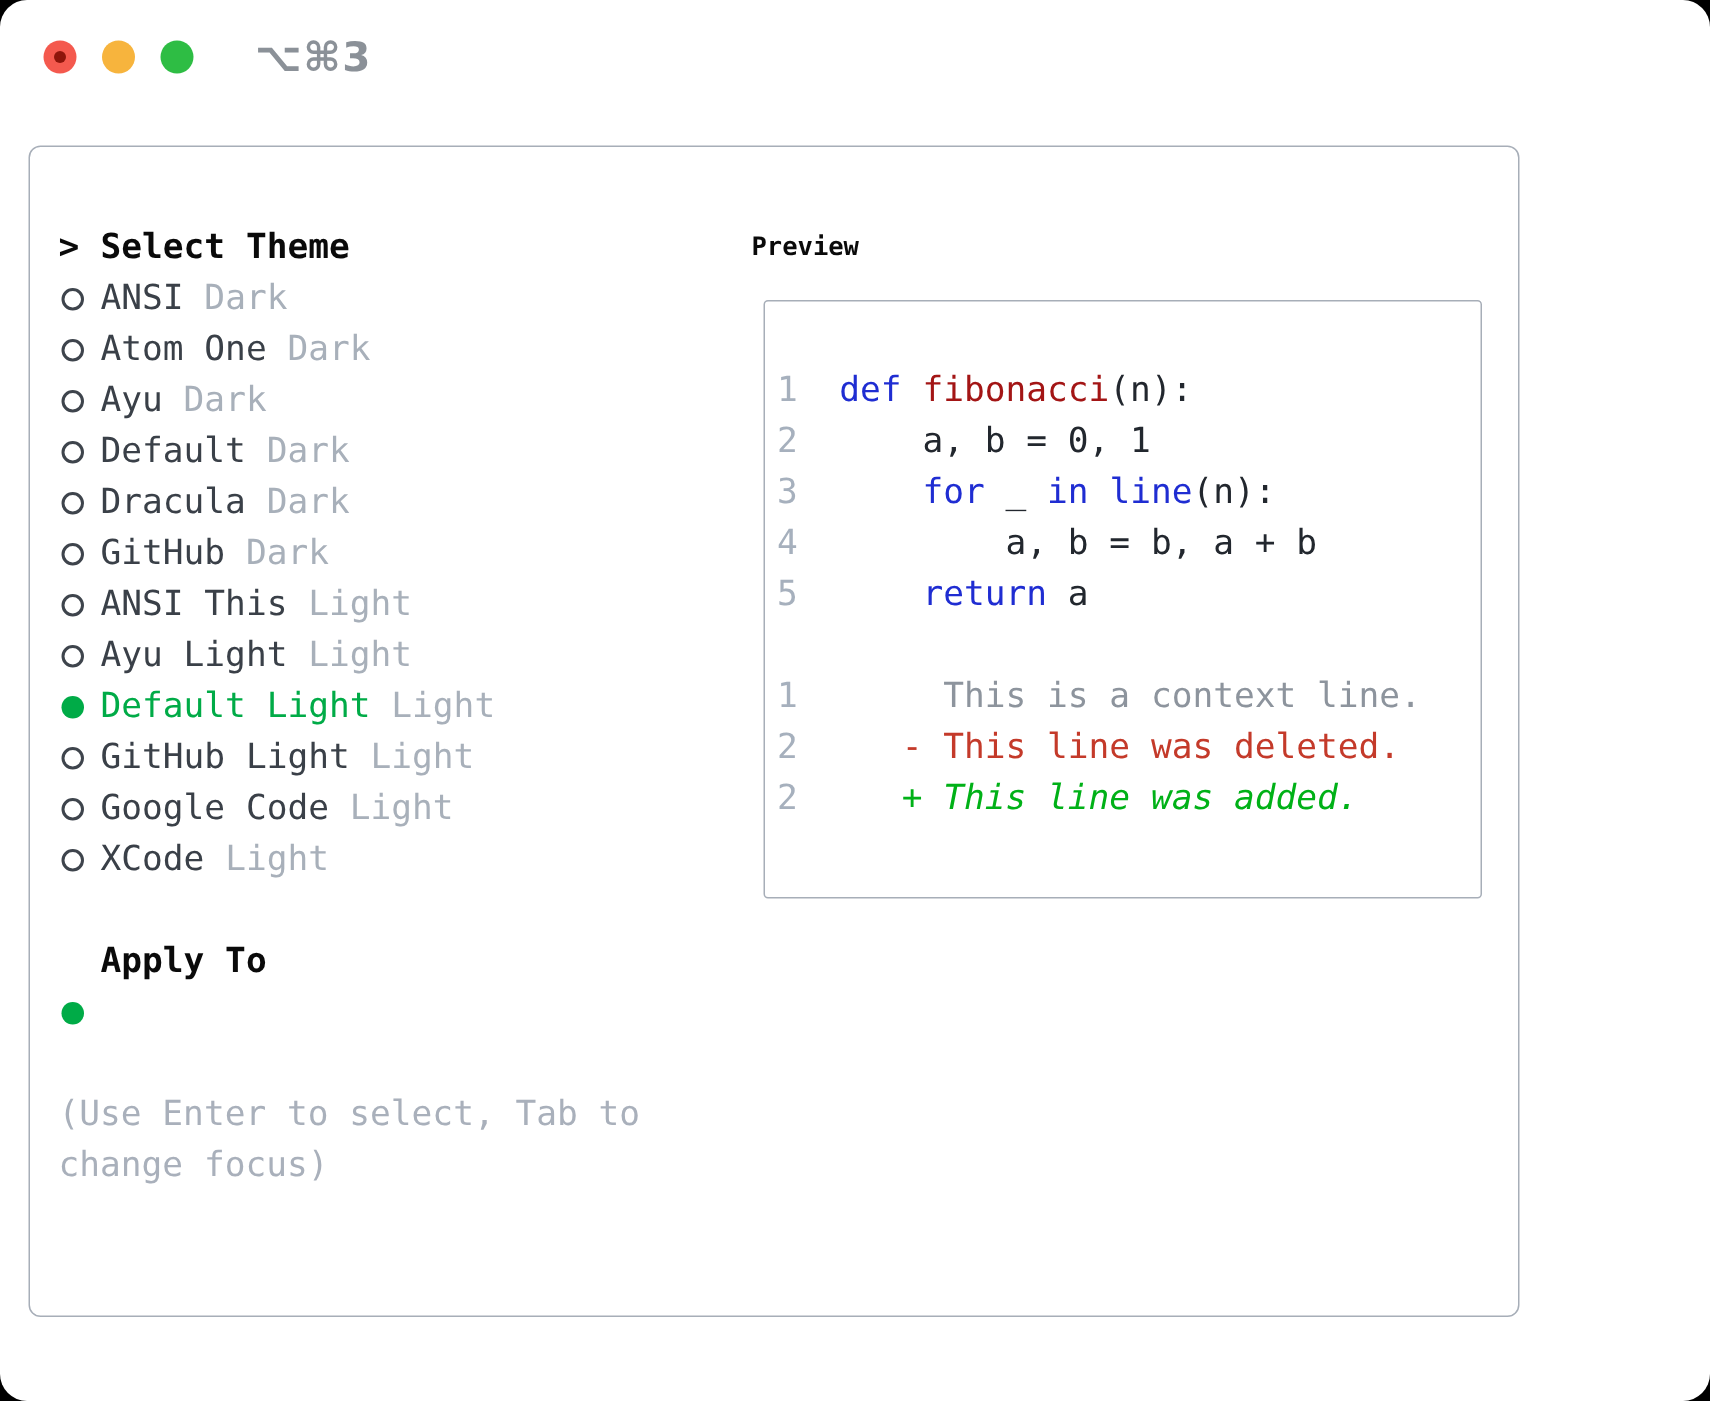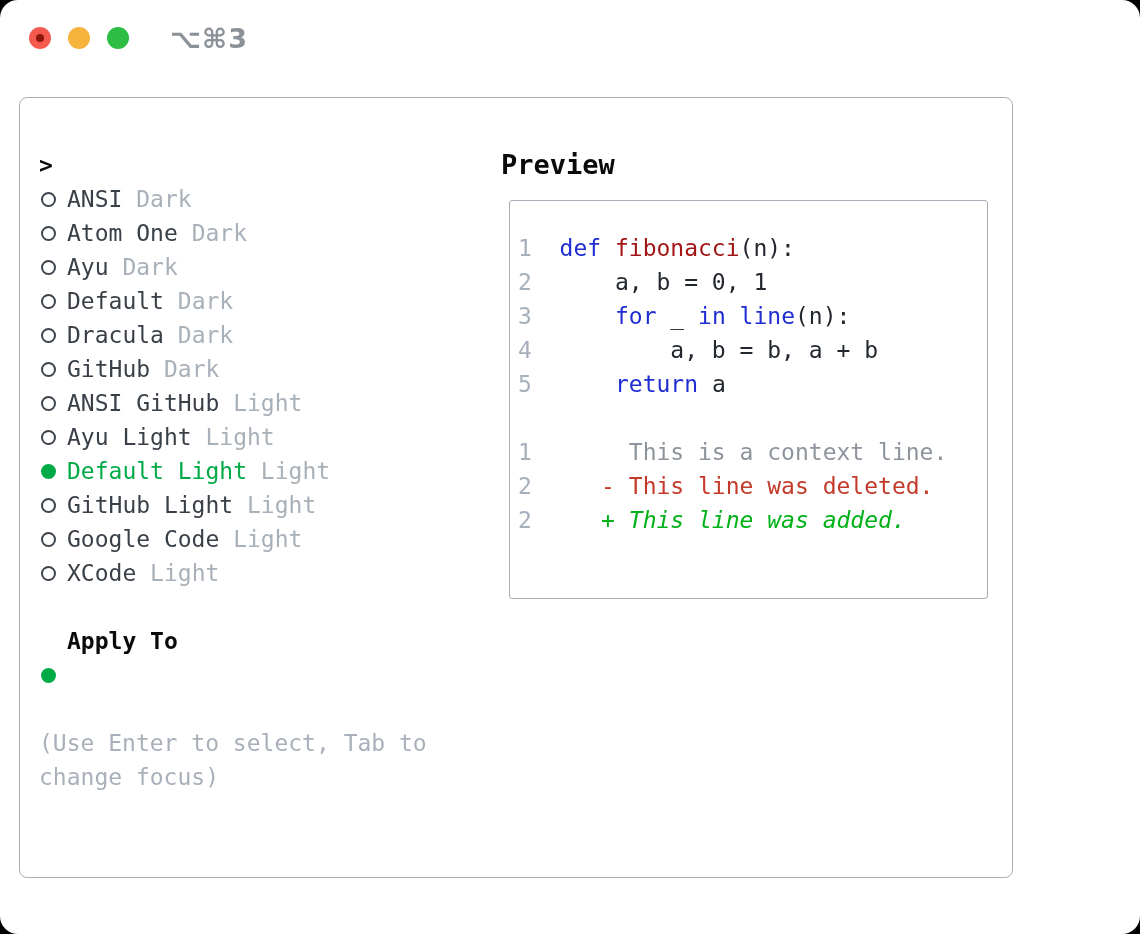--- a/index.html
+++ b/index.html
@@ -38,25 +38,25 @@
   .heading{color:var(--heading-black);font-weight:700;}
   .radio{width:15px;height:15px;border-radius:50%;border:2px solid var(--radio-ring);margin-left:2px;}
   .radio.sel{border:none;background:var(--selection-green);}
   .item-name{color:var(--item-text);}
   .item-name.sel{color:var(--selection-green);}
   .item-tag{color:var(--tag-gray);}
   .apply-section{margin-top:34px;text-align:center;}
   .help{margin-top:34px;text-align:center;}
   .help .row{color:var(--help-gray);}
   
-  .preview-title-row{height:34px;line-height:34px;font-size:27px;}
+  .preview-title-row{height:34px;line-height:34px;font-size:17px;}
   .preview-box{
     margin-top:18px;margin-left:8px;width:479px;height:399px;
     border:1.5px solid var(--border-gray);border-radius:3px;
-    padding:30px 0 0 8px;overflow:hidden;background:#fff;
+    padding:42px 0 0 8px;overflow:hidden;background:#fff;
   }
   .code-line{height:34px;line-height:34px;font-size:23px;white-space:pre;}
   .c-ln{color:var(--line-number-gray);}
   .c-kw{color:var(--keyword-blue);}
   .c-fn{color:var(--function-red);}
   .c-pl{color:var(--code-text);}
   .c-ctx{color:var(--context-gray);}
   .c-del{color:var(--diff-deleted-red);margin-top:12px;}
   .c-add{color:var(--diff-added-green);font-style:italic;}
 </style>
@@ -70,30 +70,31 @@
     <span class="light light-yellow"></span>
     <span class="light light-green"></span>
     <span class="shortcut">⌥⌘3</span>
   </div>
 
   <div class="main-box">
 
     <div class="left-col">
       <div class="row">
         <span class="marker"><span class="chev">&gt;</span></span>
+        <span class="heading">Select Theme</span>
       </div>
 
       <div id="theme-list">
           <div class="row"><span class="marker"><span class="radio"></span></span><span class="item-name">ANSI</span><span class="item-tag"> Dark</span></div>
           <div class="row"><span class="marker"><span class="radio"></span></span><span class="item-name">Atom One</span><span class="item-tag"> Dark</span></div>
           <div class="row"><span class="marker"><span class="radio"></span></span><span class="item-name">Ayu</span><span class="item-tag"> Dark</span></div>
           <div class="row"><span class="marker"><span class="radio"></span></span><span class="item-name">Default</span><span class="item-tag"> Dark</span></div>
           <div class="row"><span class="marker"><span class="radio"></span></span><span class="item-name">Dracula</span><span class="item-tag"> Dark</span></div>
           <div class="row"><span class="marker"><span class="radio"></span></span><span class="item-name">GitHub</span><span class="item-tag"> Dark</span></div>
-          <div class="row"><span class="marker"><span class="radio"></span></span><span class="item-name">ANSI GitHub</span><span class="item-tag"> Light</span></div>
+          <div class="row"><span class="marker"><span class="radio"></span></span><span class="item-name">ANSI This</span><span class="item-tag"> Light</span></div>
           <div class="row"><span class="marker"><span class="radio"></span></span><span class="item-name">Ayu Light</span><span class="item-tag"> Light</span></div>
           <div class="row"><span class="marker"><span class="radio sel"></span></span><span class="item-name sel">Default Light</span><span class="item-tag"> Light</span></div>
           <div class="row"><span class="marker"><span class="radio"></span></span><span class="item-name">GitHub Light</span><span class="item-tag"> Light</span></div>
           <div class="row"><span class="marker"><span class="radio"></span></span><span class="item-name">Google Code</span><span class="item-tag"> Light</span></div>
           <div class="row"><span class="marker"><span class="radio"></span></span><span class="item-name">XCode</span><span class="item-tag"> Light</span></div>
         </div>
 
       <div class="apply-section">
         <div class="row">
           <span class="marker"></span>

